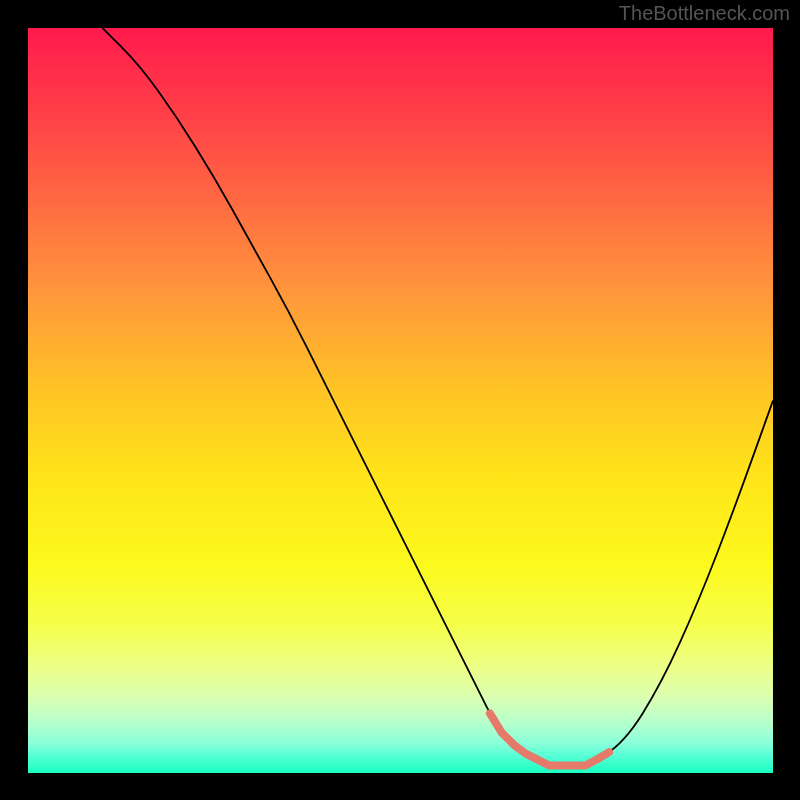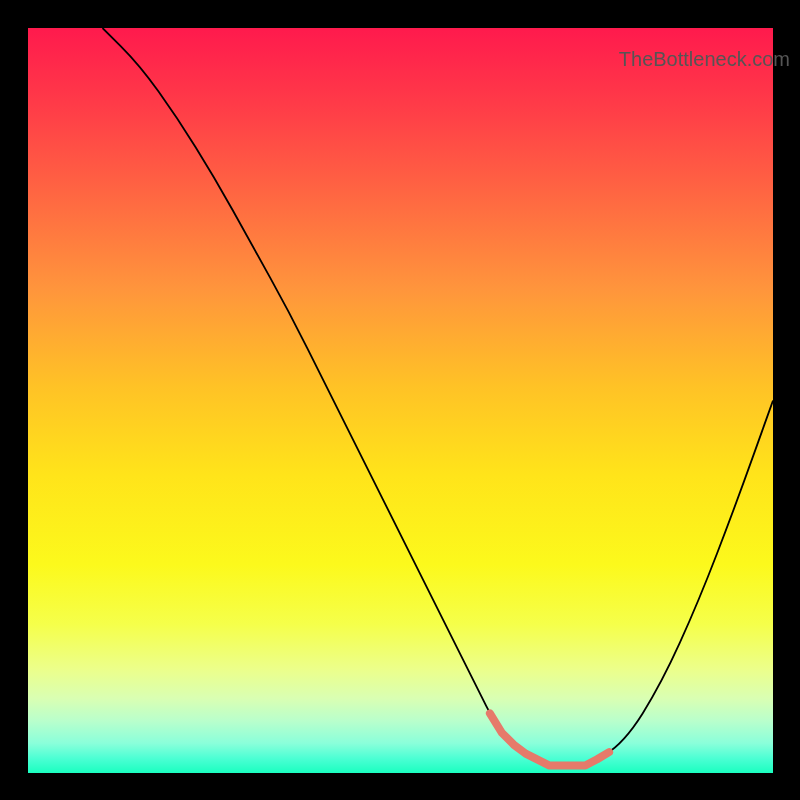--- a/index.html
+++ b/index.html
@@ -12,21 +12,20 @@
     font-family: Arial, sans-serif;
   }
   .watermark {
     position: absolute;
     top: 2px;
     right: 10px;
     color: #555;
     font-size: 20px;
     font-weight: 500;
     z-index: 10;
-    margin-top: 46px;
   }
   .plot-area {
     position: absolute;
     top: 28px;
     left: 28px;
     width: 745px;
     height: 745px;
     background: linear-gradient(to bottom,
       #ff1a4d 0%,
       #ff3a48 10%,

